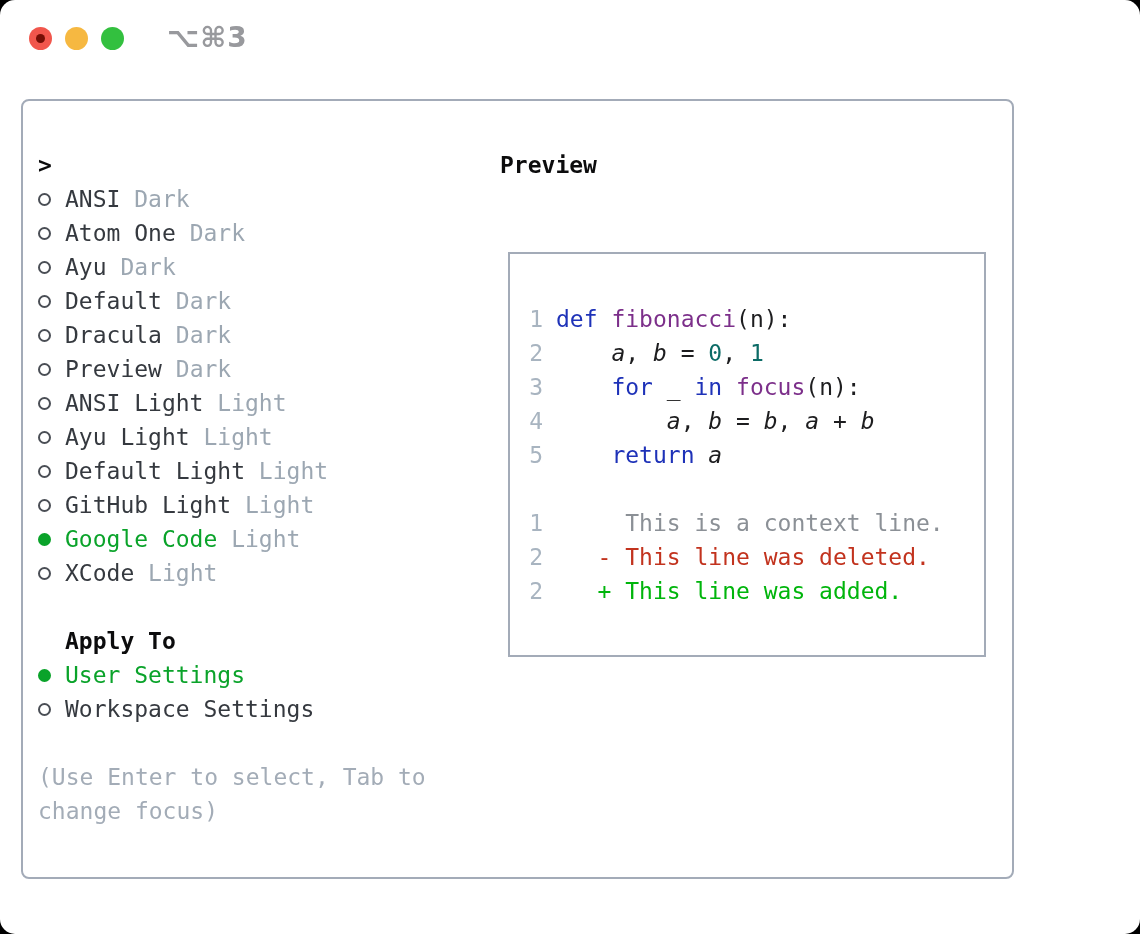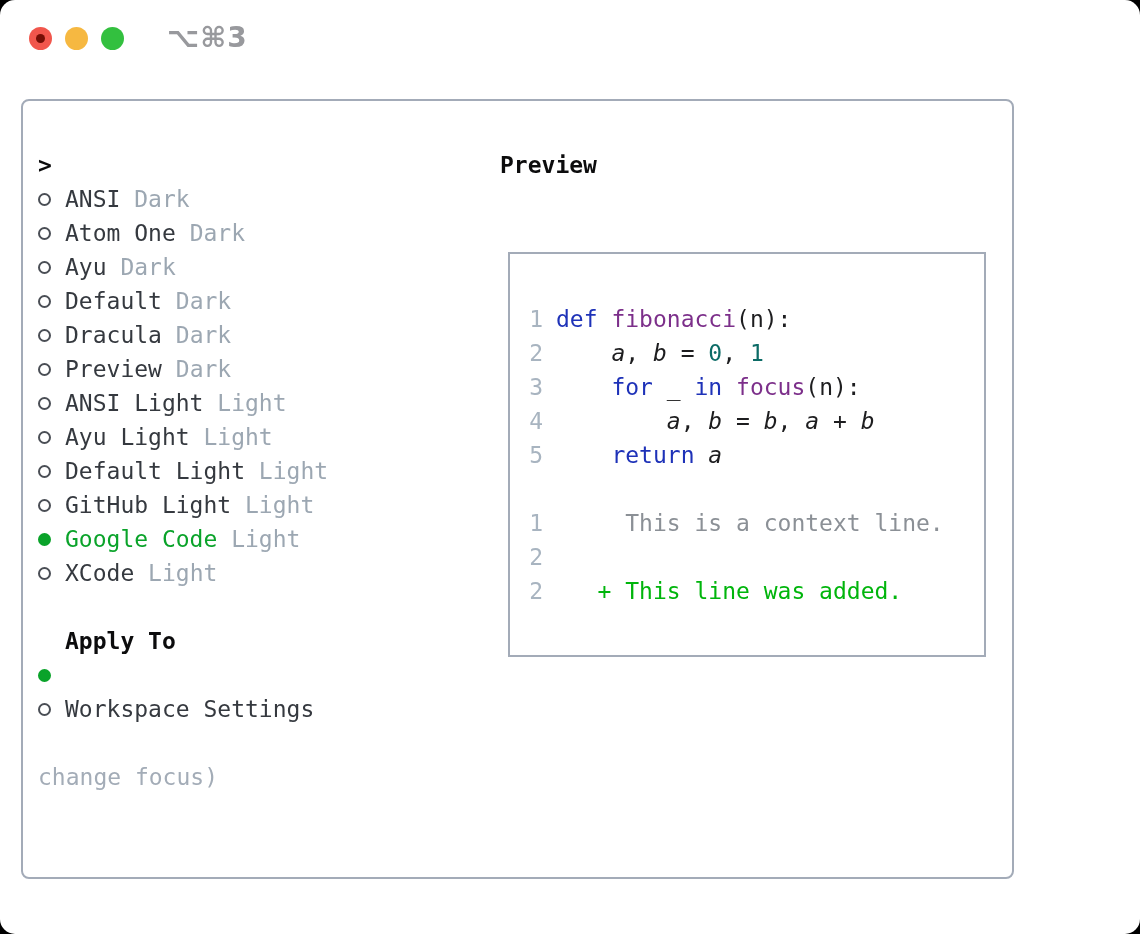--- a/index.html
+++ b/index.html
@@ -85,42 +85,43 @@
           <div class="row item-row"><span class="marker"><span class="radio"></span></span><span class="item-name">GitHub Light</span><span class="item-tag"> Light</span></div>
           <div class="row item-row selected"><span class="marker"><span class="radio on"></span></span><span class="item-name">Google Code</span><span class="item-tag"> Light</span></div>
           <div class="row item-row"><span class="marker"><span class="radio"></span></span><span class="item-name">XCode</span><span class="item-tag"> Light</span></div>
         </div>
       <div class="blank"></div>
       <div class="row">
         <span class="marker"></span>
         <span class="header-label">Apply To</span>
       </div>
       <div id="apply-items">
-          <div class="row item-row selected"><span class="marker"><span class="radio on"></span></span></div>
+          <div class="row item-row selected"><span class="marker"><span class="radio on"></span></span><span class="item-name">User Settings</span></div>
           <div class="row item-row"><span class="marker"><span class="radio"></span></span><span class="item-name">Workspace Settings</span></div>
         </div>
       <div class="blank"></div>
       <div>
+        <div class="row help-line">(Use Enter to select, Tab to</div>
         <div class="row help-line">change focus)</div>
       </div>
     </div>
 
     <div class="right-col">
       <div class="row">
         <span class="header-label">Preview</span>
       </div>
       <div class="preview-box">
         <div id="preview-lines">
             <div class="pline"><span class="ln">1</span><span class="seg-kw">def</span><span class="seg-pl"> </span><span class="seg-fn">fibonacci</span><span class="seg-pl">(n):</span></div>
             <div class="pline"><span class="ln">2</span><span class="seg-pl">    </span><span class="seg-var">a</span><span class="seg-pl">, </span><span class="seg-var">b</span><span class="seg-pl"> = </span><span class="seg-num">0</span><span class="seg-pl">, </span><span class="seg-num">1</span></div>
             <div class="pline"><span class="ln">3</span><span class="seg-pl">    </span><span class="seg-kw">for</span><span class="seg-pl"> _ </span><span class="seg-kw">in</span><span class="seg-pl"> </span><span class="seg-fn">focus</span><span class="seg-pl">(n):</span></div>
             <div class="pline"><span class="ln">4</span><span class="seg-pl">        </span><span class="seg-var">a</span><span class="seg-pl">, </span><span class="seg-var">b</span><span class="seg-pl"> = </span><span class="seg-var">b</span><span class="seg-pl">, </span><span class="seg-var">a</span><span class="seg-pl"> + </span><span class="seg-var">b</span></div>
             <div class="pline"><span class="ln">5</span><span class="seg-pl">    </span><span class="seg-kw">return</span><span class="seg-pl"> </span><span class="seg-var">a</span></div>
             <div class="pline"><span class="ln"></span></div>
             <div class="pline"><span class="ln">1</span><span class="seg-ctx">     This is a context line.</span></div>
-            <div class="pline"><span class="ln">2</span></div>
+            <div class="pline"><span class="ln">2</span><span class="seg-del">   - This line was deleted.</span></div>
             <div class="pline"><span class="ln">2</span><span class="seg-add">   + This line was added.</span></div>
           </div>
       </div>
     </div>
 
   </div>
 </div>
 
 </body></html>

